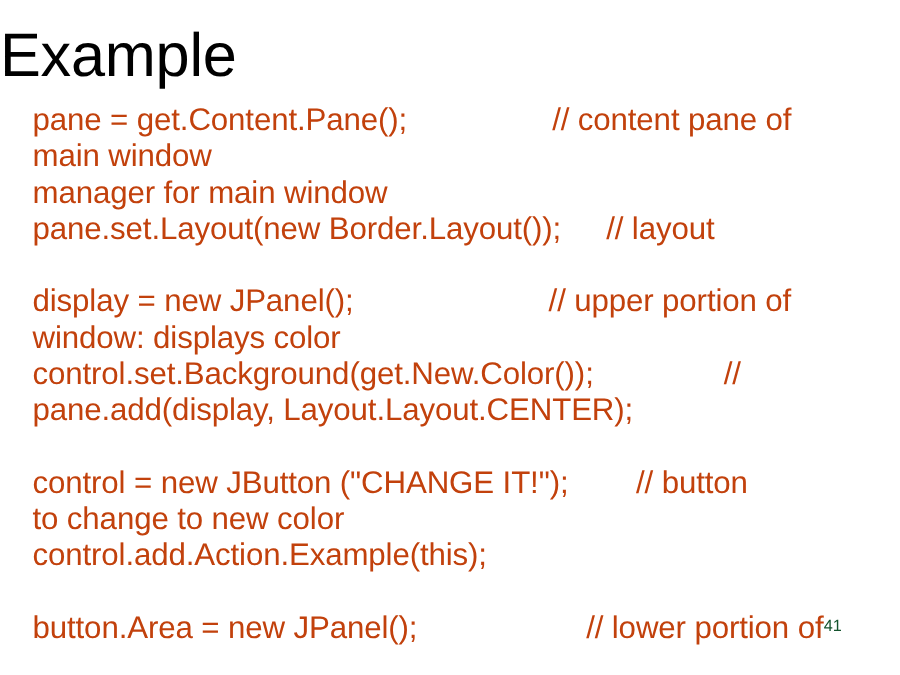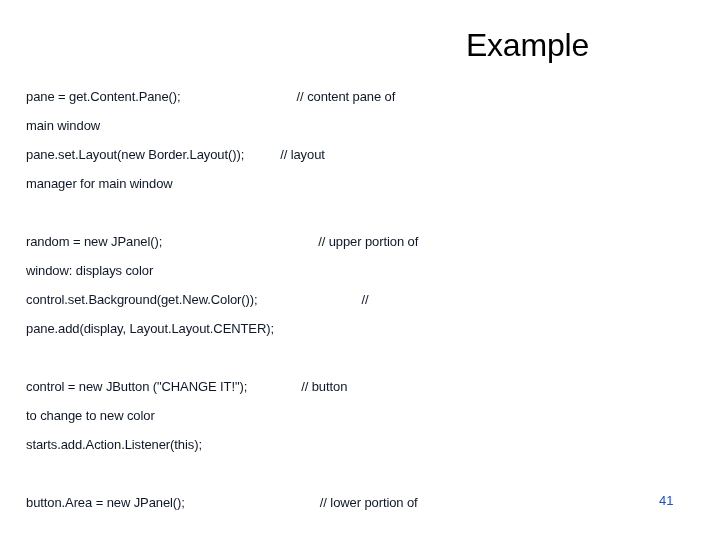--- a/index.html
+++ b/index.html
@@ -20,85 +20,85 @@
     width: 720px;
     height: 540px;
     background: #ffffff;
     overflow: hidden;
   }
   #slide-title {
     position: absolute;
     left: 0;
     top: 23px;
     width: 589px;
-    text-align: right;
-    font-size: 32px;
+    text-align: left;
+    font-size: 49px;
     line-height: 44px;
     font-weight: 400;
     letter-spacing: -0.2px;
     color: #000000;
     white-space: nowrap;
   }
   #body-text {
     position: absolute;
     left: 26px;
     top: 82px;
     width: 666px;
   }
   .code-block {
     margin: 0 0 29px 0;
     padding: 0;
   }
   .code-block:last-child {
     margin-bottom: 0;
   }
   .code-line {
-    font-size: 13px;
+    font-size: 25px;
     line-height: 29px;
     white-space: pre;
     letter-spacing: -0.1px;
-    color: #0f172a;
+    color: #c2410c;
   }
   .code-line .cmt-gap {
     display: inline-block;
   }
   #page-number {
     position: absolute;
     left: 659px;
     top: 493px;
     font-size: 13px;
     line-height: 15px;
-    color: #1d4ed8;
+    color: #14532d;
     white-space: nowrap;
   }
 </style>
 </head>
 <body>
 
 <div id="slide">
 
   <div id="slide-title">Example</div>
 
   <div id="body-text">
       <div class="code-block">
         <div class="code-line"><span>pane = get.Content.Pane();</span><span class="cmt-gap" style="width: 116px;"></span><span>// content pane of</span></div>
         <div class="code-line"><span>main window</span></div>
+        <div class="code-line"><span>manager for main window</span></div>
         <div class="code-line"><span>pane.set.Layout(new Border.Layout());</span><span class="cmt-gap" style="width: 36px;"></span><span>// layout</span></div>
-        <div class="code-line"><span>manager for main window</span></div>
       </div>
       <div class="code-block">
-        <div class="code-line"><span>random = new JPanel();</span><span class="cmt-gap" style="width: 156px;"></span><span>// upper portion of</span></div>
+        <div class="code-line"><span>display = new JPanel();</span><span class="cmt-gap" style="width: 156px;"></span><span>// upper portion of</span></div>
         <div class="code-line"><span>window: displays color</span></div>
         <div class="code-line"><span>control.set.Background(get.New.Color());</span><span class="cmt-gap" style="width: 104px;"></span><span>//</span></div>
         <div class="code-line"><span>pane.add(display, Layout.Layout.CENTER);</span></div>
       </div>
       <div class="code-block">
         <div class="code-line"><span>control = new JButton ("CHANGE IT!");</span><span class="cmt-gap" style="width: 54px;"></span><span>// button</span></div>
         <div class="code-line"><span>to change to new color</span></div>
-        <div class="code-line"><span>starts.add.Action.Listener(this);</span></div>
+        <div class="code-line"><span>control.add.Action.Example(this);</span></div>
       </div>
       <div class="code-block">
         <div class="code-line"><span>button.Area = new JPanel();</span><span class="cmt-gap" style="width: 135px;"></span><span>// lower portion of</span></div>
       </div>
     </div>
 
   <div id="page-number">41</div>
 
 </div>
 

